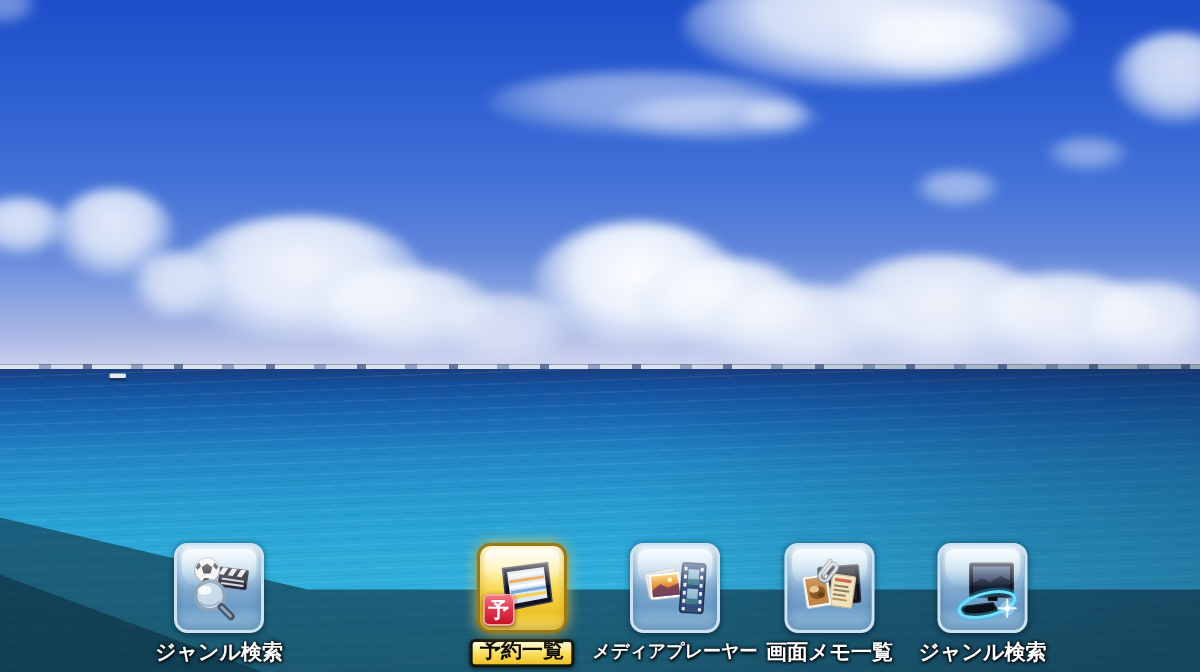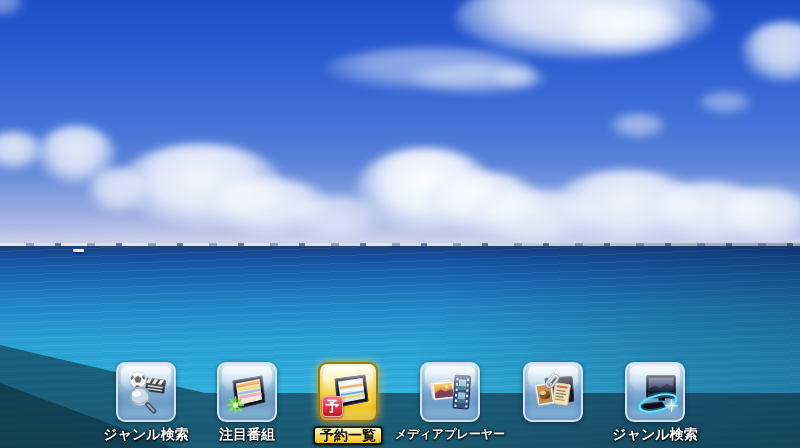--- a/index.html
+++ b/index.html
@@ -95,20 +95,21 @@
     background:linear-gradient(180deg,
       #fffbe2 0%, #fdee9a 28%, #f6d64e 55%, #eec327 78%, #f7dc6a 100%);
     box-shadow:0 0 9px rgba(255,220,90,0.85), 0 1px 4px rgba(0,15,35,0.5),
                inset 0 -3px 6px rgba(160,110,10,0.35);
   }
   .menu-item.selected .icon-label{
     background:linear-gradient(180deg,#fffde2 0%,#f8dc58 55%,#eec227 100%);
     color:#0a0a00;border:2px solid #15150a;border-radius:4px;
     padding:0 5px;line-height:15px;text-shadow:none;
     box-shadow:0 1px 3px rgba(0,0,0,0.55);
+    font-family:Liberation Mono, monospace;
   }
   .badge{
     position:absolute;left:2px;bottom:3px;width:21px;height:21px;z-index:3;
     background:linear-gradient(180deg,#f67584 0%,#e23a50 45%,#c51328 100%);
     border:1px solid #f6aab2;border-radius:4px;box-sizing:border-box;
     color:#fff;font-size:14px;font-weight:bold;line-height:18px;text-align:center;
     box-shadow:0 1px 3px rgba(60,0,10,0.6);
   }
 </style>
 </head>
@@ -171,42 +172,20 @@
           <ellipse cx="13.5" cy="24.5" rx="4.6" ry="3" fill="#ffffff" opacity="0.85"></ellipse>
           <path d="M10 32.5 a9.6 9.6 0 0 0 13.5 -1" stroke="#9fb4c4" stroke-width="1.2" fill="none"></path>
           <line x1="24.6" y1="35.6" x2="31" y2="42" stroke="#44556a" stroke-width="5" stroke-linecap="round"></line>
           <line x1="24.8" y1="35.8" x2="30.6" y2="41.6" stroke="#92a6ba" stroke-width="2" stroke-linecap="round"></line>
         </svg>
         <div class="gloss"></div>
       </div>
       <div class="icon-label">ジャンル検索</div>
     </div>
 
-    <div class="menu-item" style="left:189px;">
-      <div class="icon-button">
-        <svg class="icon-art" width="48" height="48" viewBox="0 0 48 48">
-          <path d="M9 12 L38 7 L41 33 L12 40 Z" fill="#10101c" stroke="#3c3c50" stroke-width="1"></path>
-          <path d="M12 14.5 L35.5 10 L38 30.5 L14.8 36 Z" fill="#f2ead8"></path>
-          <path d="M13 16 L35 11.5 L35.6 14.8 L13.5 19 Z" fill="#f0a03a"></path>
-          <path d="M13.7 20 L35.9 15.7 L36.3 18.4 L14.1 22.5 Z" fill="#f8d56a"></path>
-          <path d="M14.2 23.4 L36.6 19.2 L37 22 L14.6 26 Z" fill="#9ac0e8"></path>
-          <path d="M14.8 27 L37.2 22.9 L37.7 25.9 L15.2 30.3 Z" fill="#f0b0c0"></path>
-          <circle cx="11.5" cy="36" r="7" fill="#7ce83c" opacity="0.32"></circle>
-          <g stroke="#7ce83c" stroke-width="1.6" stroke-linecap="round">
-            <line x1="11.5" y1="28" x2="11.5" y2="44"></line>
-            <line x1="3.5" y1="36" x2="19.5" y2="36"></line>
-            <line x1="6" y1="30.5" x2="17" y2="41.5"></line>
-            <line x1="6" y1="41.5" x2="17" y2="30.5"></line>
-          </g>
-          <circle cx="11.5" cy="36" r="2.6" fill="#eaffd0"></circle>
-        </svg>
-        <div class="gloss"></div>
-      </div>
-      <div class="icon-label">注目番組</div>
-    </div>
 
     <div class="menu-item selected" style="left:290px;">
       <div class="icon-button">
         <svg class="icon-art" width="48" height="48" viewBox="0 0 48 48">
           <path d="M10 10 L40 6 L43 32 L13 38 Z" fill="#12121e" stroke="#3c3c50" stroke-width="1"></path>
           <path d="M13 12.5 L37.5 9 L40 29.5 L15.8 34 Z" fill="#dce8f4"></path>
           <path d="M13.8 14 L37 10.7 L37.4 13.2 L14.2 16.8 Z" fill="#f6f6f8"></path>
           <path d="M14.4 18 L37.7 14.5 L38 16.4 L14.7 20 Z" fill="#f0a03a"></path>
           <path d="M15 21.6 L38.3 18 L38.6 19.9 L15.3 23.6 Z" fill="#ffffff"></path>
           <path d="M15.6 25 L38.8 21.4 L39.1 23.3 L15.9 27 Z" fill="#7aa8d8"></path>
@@ -290,20 +269,21 @@
             <ellipse cx="13" cy="23.5" rx="3.2" ry="2.2" fill="#e8c890"></ellipse>
             <ellipse cx="17" cy="28" rx="2.4" ry="1.8" fill="#6a3c18"></ellipse>
           </g>
           <g transform="rotate(38 21 13)" fill="none" stroke-linecap="round">
             <path d="M18 5 v10.5 a3.2 3.2 0 0 0 6.4 0 V7 a2.2 2.2 0 0 0 -4.4 0 v8" stroke="#6a7482" stroke-width="3"></path>
             <path d="M18 5 v10.5 a3.2 3.2 0 0 0 6.4 0 V7 a2.2 2.2 0 0 0 -4.4 0 v8" stroke="#cdd5de" stroke-width="1.6"></path>
           </g>
         </svg>
         <div class="gloss"></div>
       </div>
+      <div class="icon-label">画面メモ一覧</div>
     </div>
 
     <div class="menu-item" style="left:597px;">
       <div class="icon-button">
         <svg class="icon-art" width="48" height="48" viewBox="0 0 48 48">
           <defs>
             <linearGradient id="lg-screen" x1="0" y1="0" x2="0" y2="1">
               <stop offset="0" stop-color="#51658e"></stop>
               <stop offset="1" stop-color="#1a2640"></stop>
             </linearGradient>

